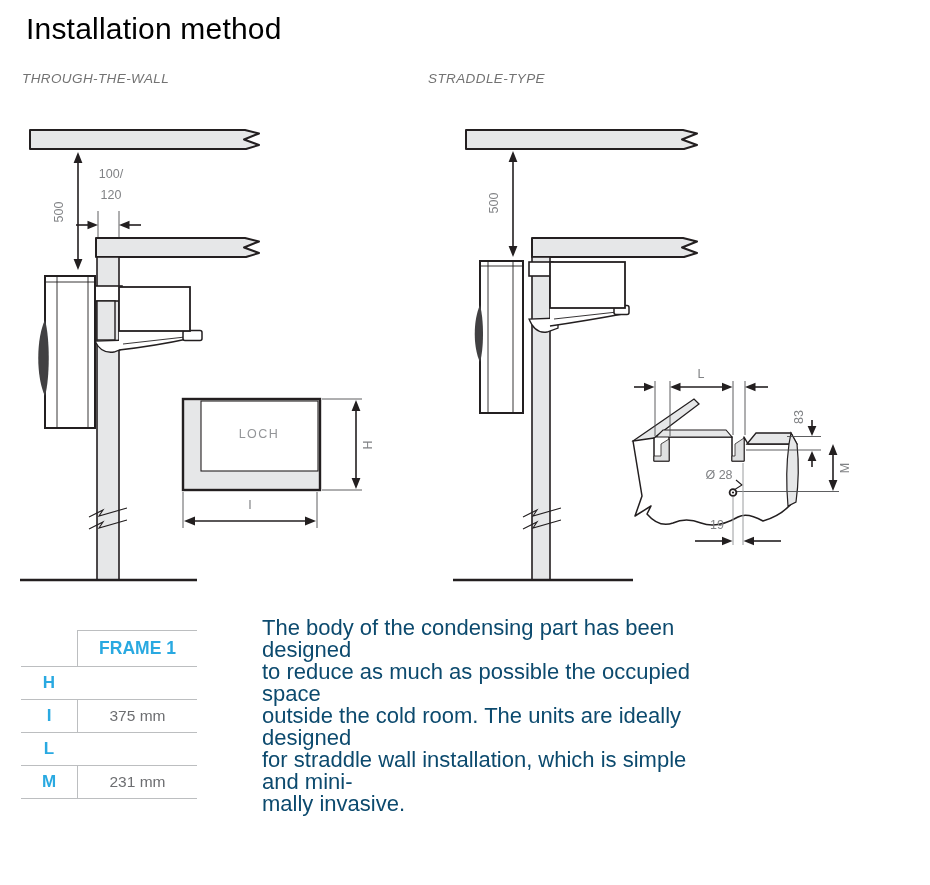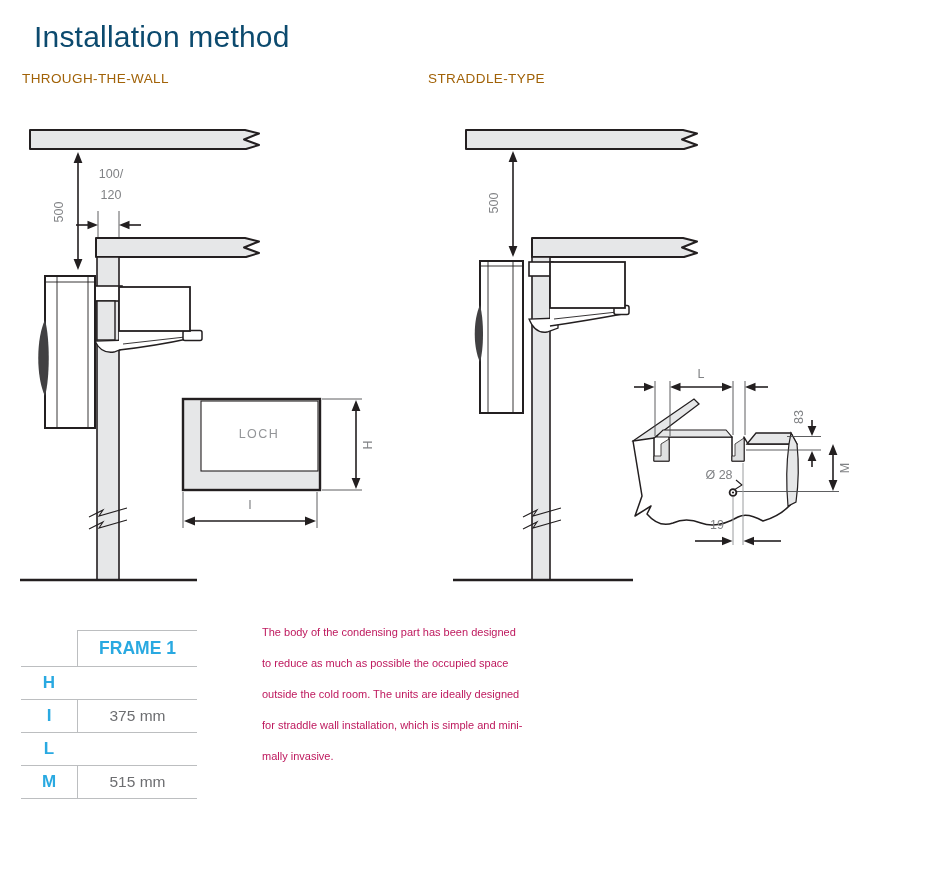--- a/index.html
+++ b/index.html
@@ -1,25 +1,25 @@
 <!DOCTYPE html>
 <html><head>
 <meta charset="utf-8">
 <style>
   html,body{margin:0;padding:0;}
   body{
     width:930px;height:885px;background:#ffffff;position:relative;overflow:hidden;
     font-family:"Liberation Sans", sans-serif;
   }
   .page-title{
-    position:absolute;left:22px;top:8px;margin:12px;
-    font-size:30px;font-weight:400;color:#0c4a6e;letter-spacing:.2px;
+    position:absolute;left:22px;top:8px;margin:4px;
+    font-size:30px;font-weight:400;color:#000000;letter-spacing:.2px;
   }
   .section-label{
-    position:absolute;top:71px;font-size:13.5px;color:#a16207;letter-spacing:.4px;
+    position:absolute;top:71px;font-size:13.5px;color:#737373;letter-spacing:.4px;font-style:italic;
   }
   .section-label.left{left:22px;}
   .section-label.right{left:428px;}
   svg.diagrams{position:absolute;left:0;top:0;}
 
   
   .slab{fill:#e6e7e8;stroke:#231f20;stroke-width:2;stroke-linejoin:round;}
   .wallfill{fill:#e6e7e8;stroke:#231f20;stroke-width:1.6;}
   .white{fill:#ffffff;stroke:#231f20;}
   .grayface{fill:#e6e7e8;stroke:#231f20;}
@@ -37,21 +37,21 @@
   .t-row.header{height:36px;text-align:right;}
   .t-label{width:56px;display:flex;align-items:center;justify-content:center;
     color:#29a9e1;font-weight:bold;}
   .t-value{flex:1;display:flex;align-items:center;justify-content:center;
     color:#6d6e71;font-size:15.5px;border-left:1px solid #bcbec0;}
   .t-row.header .t-value{color:#29a9e1;font-weight:bold;font-size:17.5px;
     border-top:1px solid #bcbec0;}
 
   
   .copy{position:absolute;left:262px;top:617px;width:432px;
-    font-size:11px;line-height:31px;color:#be185d;}
+    font-size:22px;line-height:22px;color:#0c4a6e;}
   .copy p{margin:0 0 22px 0;white-space:pre-line;}
 </style>
 </head>
 <body>
 
 <h1 class="page-title">Installation method</h1>
 <div class="section-label left">THROUGH-THE-WALL</div>
 <div class="section-label right">STRADDLE-TYPE</div>
 
 <svg class="diagrams" width="930" height="612" viewBox="0 0 930 612" xmlns="http://www.w3.org/2000/svg">
@@ -247,21 +247,21 @@
   </div>
   <div class="t-row">
     <div class="t-label">I</div>
     <div class="t-value">375 mm</div>
   </div>
   <div class="t-row">
     <div class="t-label">L</div>
   </div>
   <div class="t-row">
     <div class="t-label">M</div>
-    <div class="t-value">515 mm</div>
+    <div class="t-value">231 mm</div>
   </div>
 </div>
 
 <div class="copy">
   <p>The body of the condensing part has been designed
 to reduce as much as possible the occupied space
 outside the cold room. The units are ideally designed
 for straddle wall installation, which is simple and mini-
 mally invasive.</p>
 </div>

